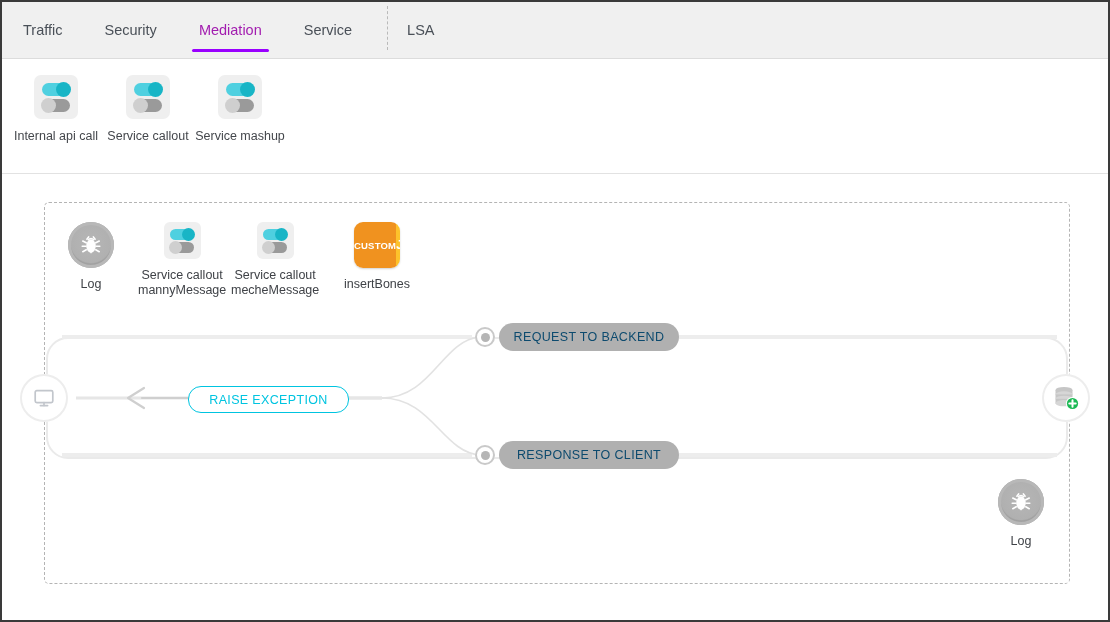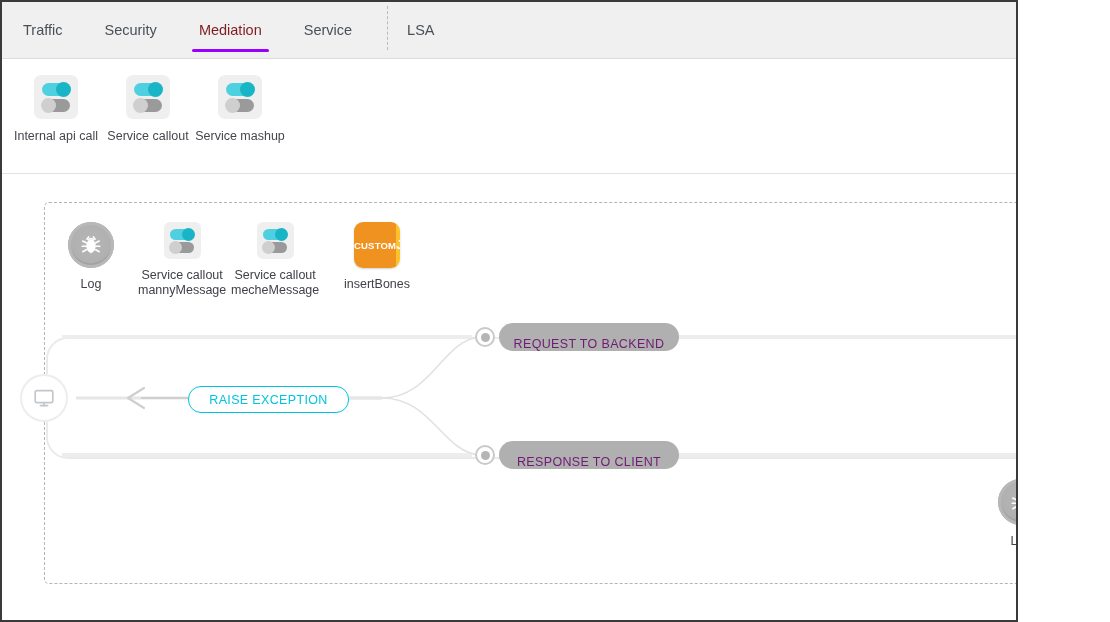--- a/index.html
+++ b/index.html
@@ -7,21 +7,21 @@
     padding: 0;
     background: #ffffff;
   }
   body {
     font-family: "Liberation Sans", sans-serif;
     -webkit-font-smoothing: antialiased;
   }
 
   #app {
     position: relative;
-    width: 1018px;
+    width: 1110px;
     height: 622px;
     box-sizing: border-box;
     border: 2px solid #3a3a3a;
     background: #ffffff;
     overflow: hidden;
   }
 
   
   .tabbar {
     position: absolute;
@@ -37,21 +37,21 @@
   .tab {
     position: relative;
     display: flex;
     align-items: center;
     padding: 0 21px;
     font-size: 14.5px;
     color: #4a5058;
     cursor: pointer;
     white-space: nowrap;
   }
-  .tab.active { color: #7f1d1d; }
+  .tab.active { color: #a21caf; }
   .tab.active .tab-underline {
     position: absolute;
     left: 14px; right: 14px;
     bottom: 6px;
     height: 3px;
     background: #9900ff;
     border-radius: 2px;
   }
   .tab-sep {
     width: 1px;
@@ -188,22 +188,21 @@
     height: 28px;
     border-radius: 14px;
     display: flex; align-items: center; justify-content: center;
     font-size: 12.5px;
     letter-spacing: .35px;
     cursor: pointer;
     white-space: nowrap;
   }
   .pill.solid {
     background: #b0b0b0;
-    color: #701a75;
-    align-items: flex-end;
+    color: #0c4a6e;
   }
   .pill.outline {
     background: #ffffff;
     border: 1.6px solid #00c4e0;
     color: #00c4e0;
     height: 25px;
     border-radius: 13px;
   }
 
   

